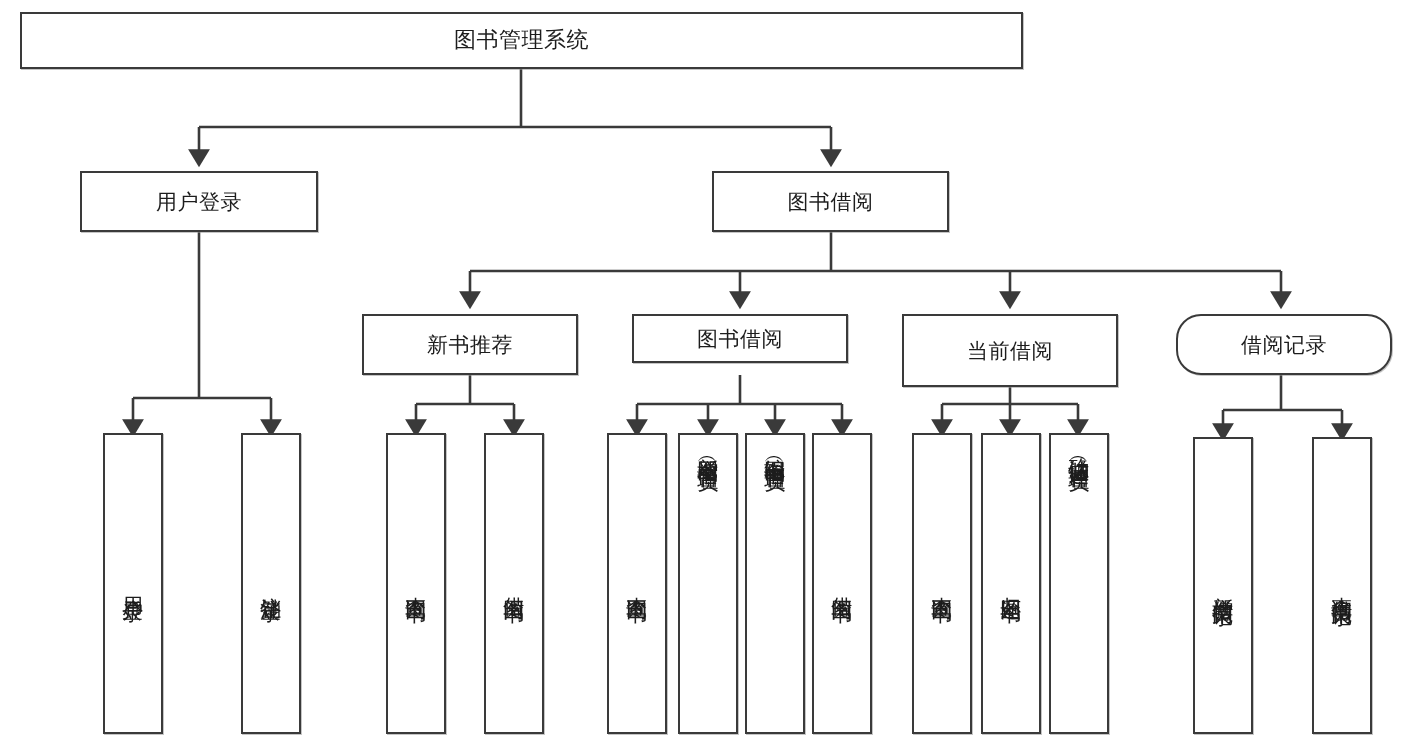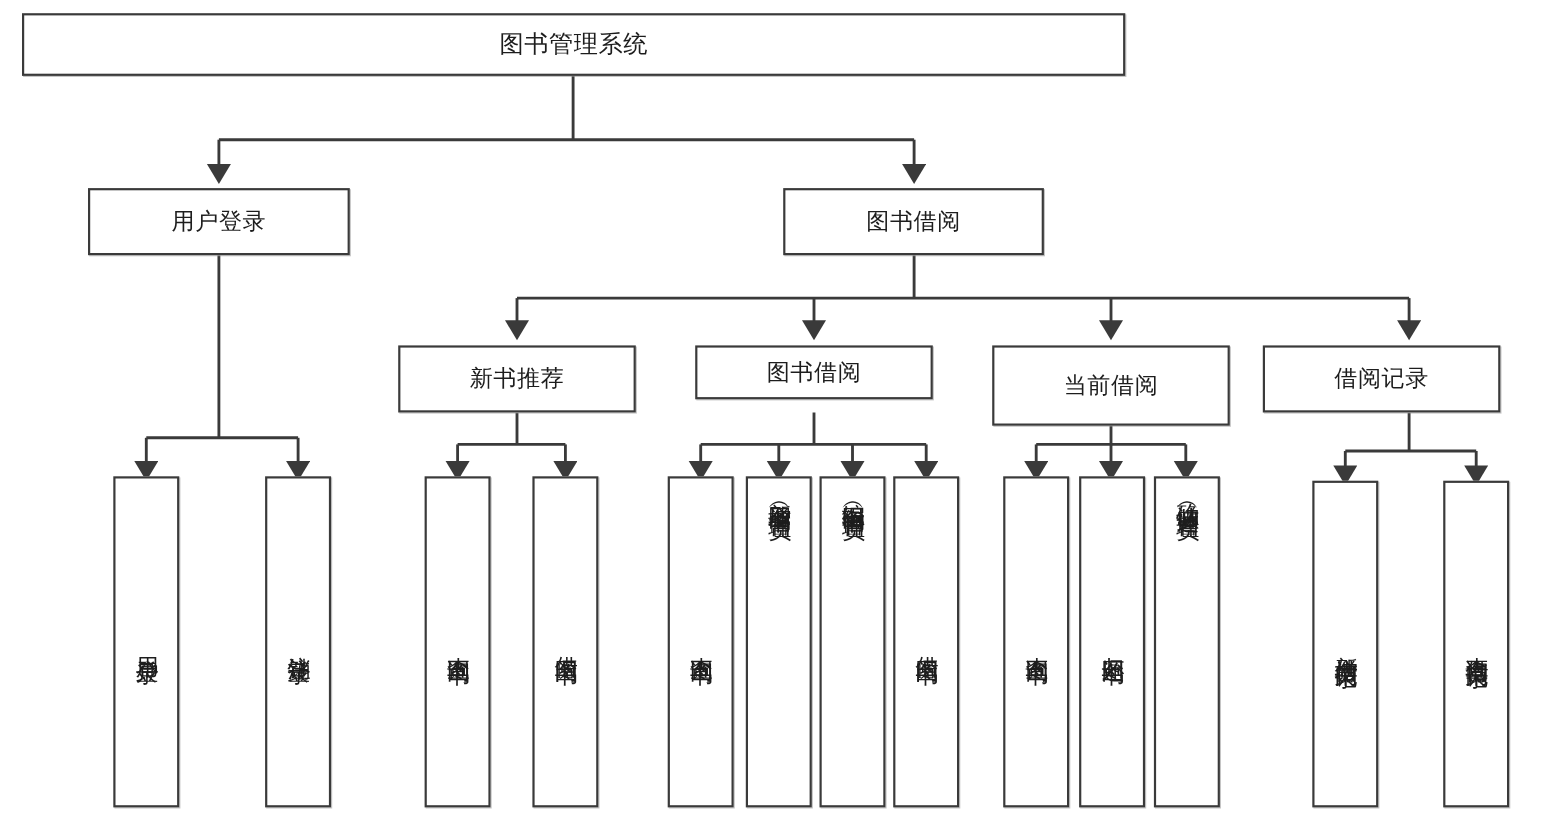--- a/index.html
+++ b/index.html
@@ -139,21 +139,21 @@
 
   <div class="node h" style="left:362px; top:314px; width:216px; height:61px;">
     <span class="label">新书推荐</span>
   </div>
   <div class="node h" style="left:632px; top:314px; width:216px; height:49px;text-align:center;">
     <span class="label">图书借阅</span>
   </div>
   <div class="node h" style="left:902px; top:314px; width:216px; height:73px;">
     <span class="label">当前借阅</span>
   </div>
-  <div class="node h" style="left:1148px; top:314px; width:216px; height:61px;">
+  <div class="node h" style="left:1176px; top:314px; width:216px; height:61px;border-radius:25px;">
     <span class="label">借阅记录</span>
   </div>
 
   <div class="node v mid" style="left:103px; top:433px; width:60px; height:301px;">
     <span class="label">用户登录</span>
   </div>
   <div class="node v mid" style="left:241px; top:433px; width:60px; height:301px;">
     <span class="label">注销登录</span>
   </div>
 

